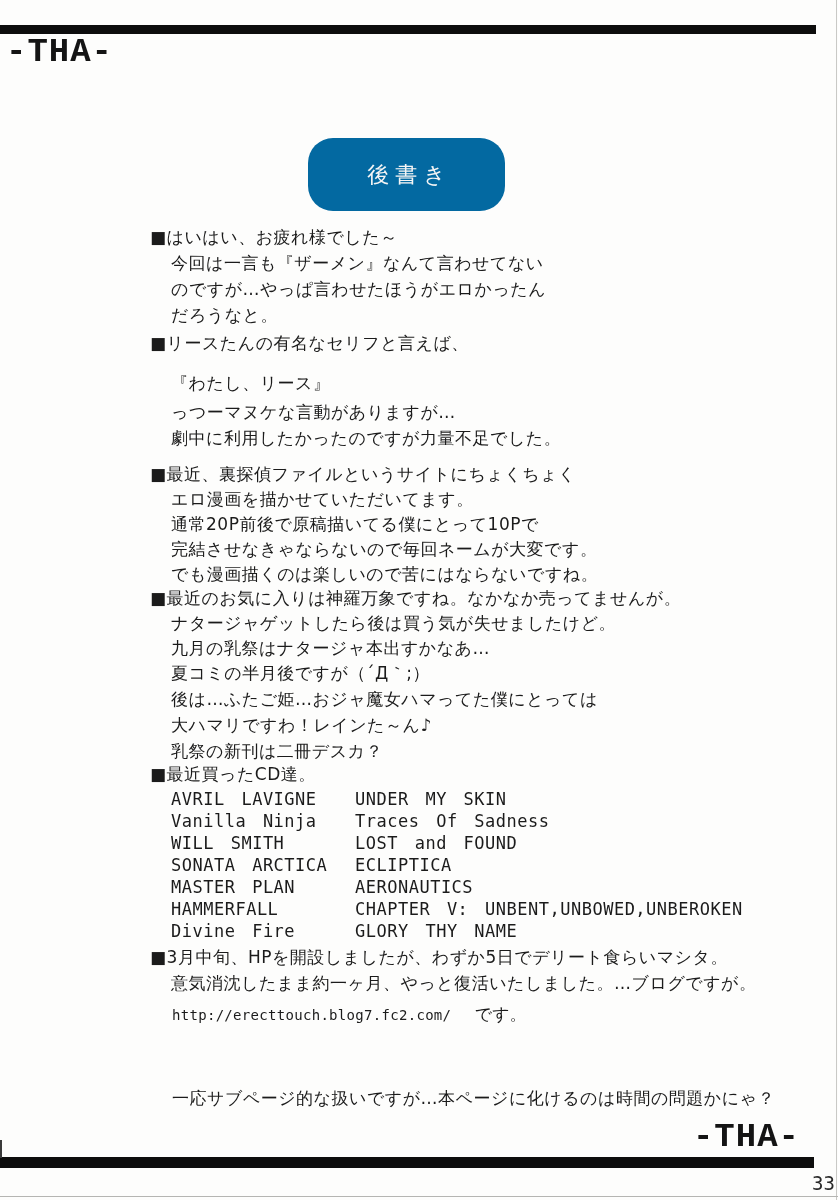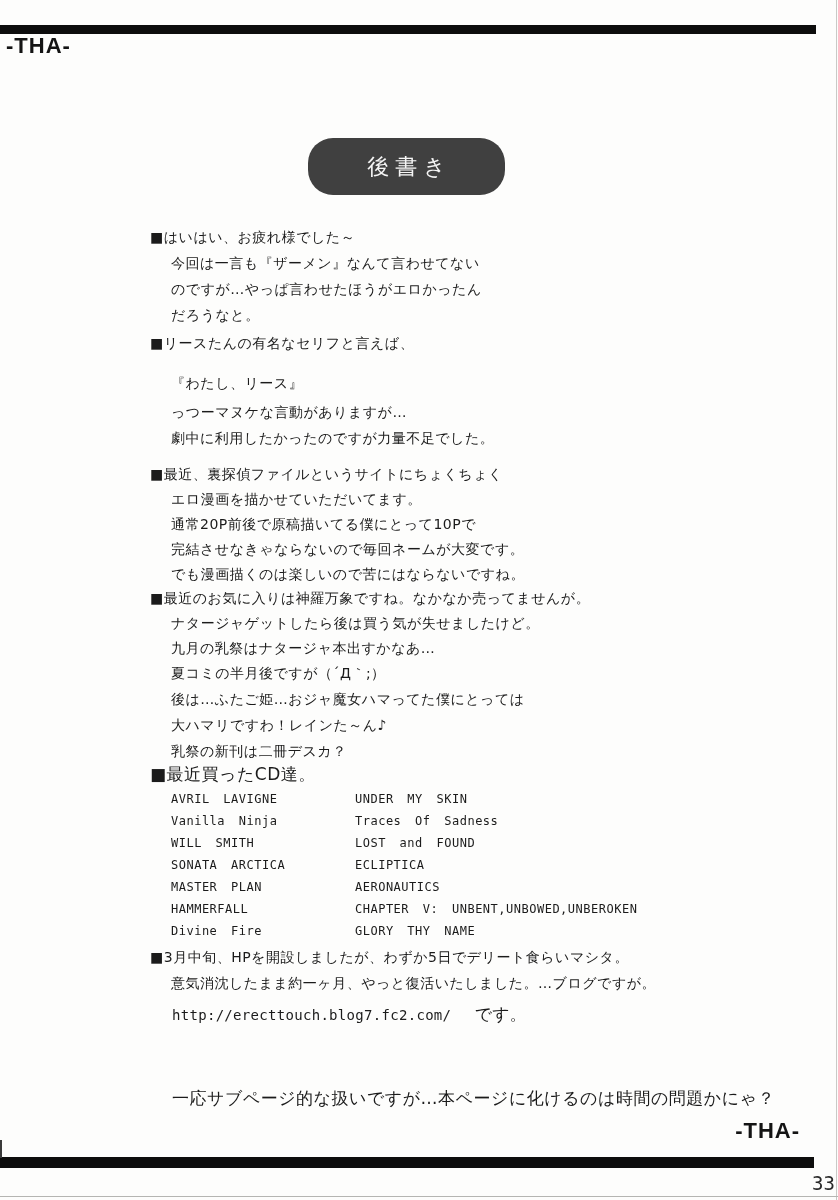--- a/index.html
+++ b/index.html
@@ -15,57 +15,57 @@
   
   .rule-top{position:absolute;left:0;top:25px;width:816px;height:9px;background:#0d0d0d;}
   .rule-bottom{position:absolute;left:0;top:1157px;width:814px;height:11px;background:#0d0d0d;}
   .edge-right{position:absolute;top:0;left:836px;width:1px;height:1200px;background:#c9c9c6;}
   .edge-bottom{position:absolute;left:0;top:1196px;width:838px;height:1px;background:#b5b5b2;}
   .edge-left-seg{position:absolute;left:0;top:1140px;width:2px;height:18px;background:#3a3a3a;}
 
   
   .tha{
     position:absolute;
-    font-family:Liberation Sans, sans-serif;
+    font-family:Liberation Mono, monospace;
     font-weight:bold;
-    font-size:22px;
+    font-size:34px;
     letter-spacing:1px;
     color:#141414;
     white-space:nowrap;
     text-align:center;
   }
   .tha-top{left:6px;top:33px;}
   .tha-bottom{right:38px;top:1118px;}
 
   
   .title-box{
-    position:absolute;left:308px;top:138px;width:197px;height:57px;
-    background:#404040;border-radius:25px;
+    position:absolute;left:308px;top:138px;width:197px;height:73px;
+    background:#0369a1;border-radius:25px;
     display:flex;align-items:center;justify-content:center;
   }
   .title-box span{
     color:#f5f5f5;font-size:22px;letter-spacing:6px;padding-left:6px;
   }
 
   
   .blk{position:absolute;left:150px;white-space:nowrap;}
-  .ln{line-height:26px;font-size:14px;letter-spacing:0.5px;}
+  .ln{line-height:26px;font-size:17px;letter-spacing:0.5px;}
   .lh25 .ln{line-height:25px;}
   .cont{padding-left:21px;}
   .gap-sm{margin-top:14px;}
   .gap-xs{margin-top:3px;}
 
   
   .cd{position:absolute;left:150px;top:762px;}
   .cd-heading{font-size:17px;line-height:24px;letter-spacing:0.5px;white-space:nowrap;}
   .cd-grid{
     margin-left:21px;margin-top:2px;
     display:grid;grid-template-columns:184px auto;
     font-family:"DejaVu Sans Mono","Liberation Mono",monospace;
-    font-size:12px;line-height:22px;
+    font-size:17px;line-height:22px;
     word-spacing:6px;letter-spacing:0.5px;
     white-space:nowrap;
   }
 
   
   .url-line{
     position:absolute;left:172px;top:1003px;
     font-size:17px;white-space:nowrap;
   }
   .url-line .url{

